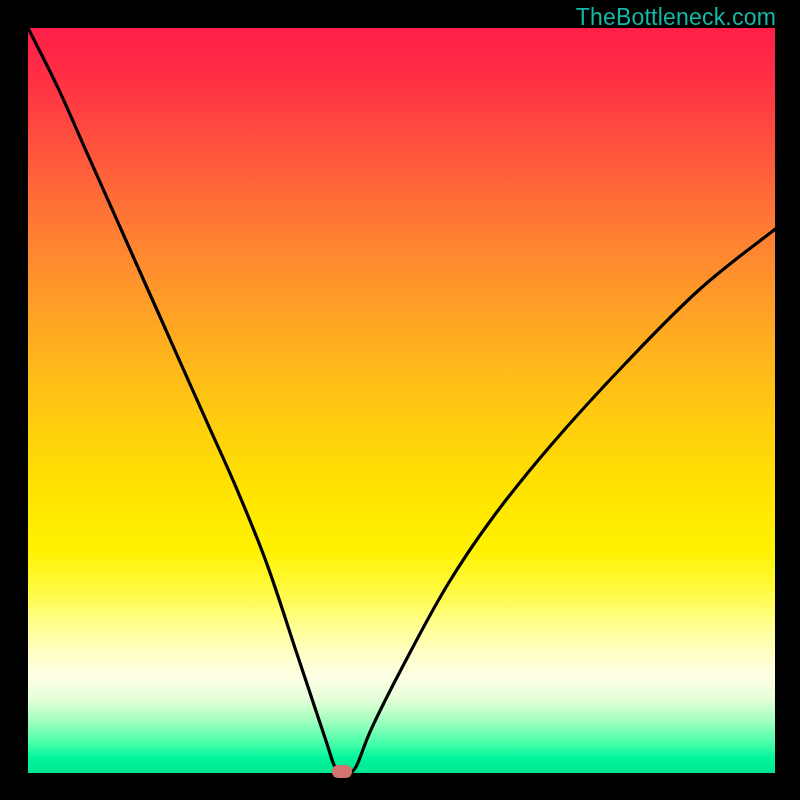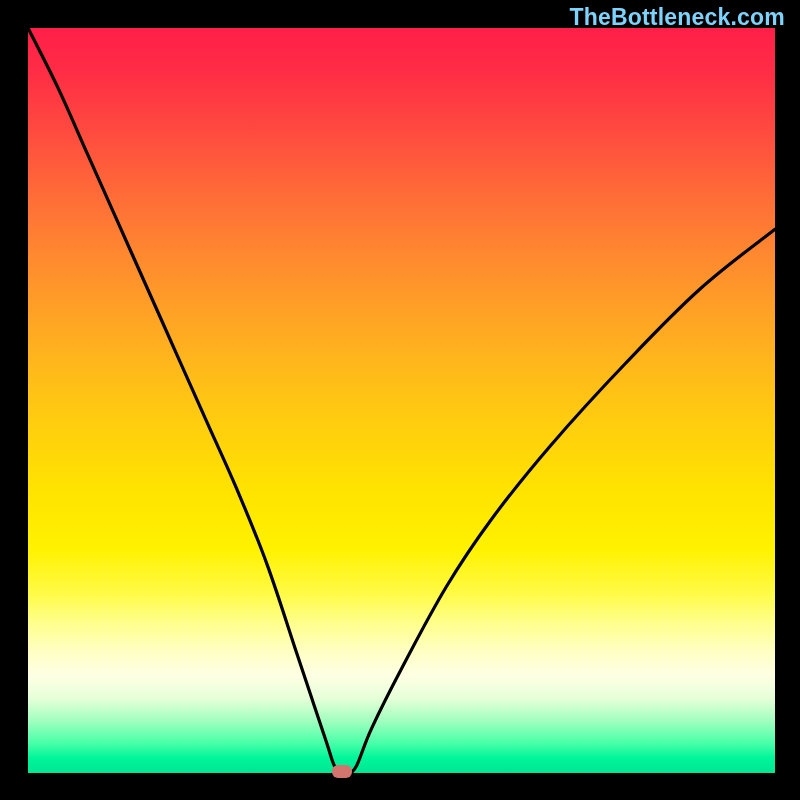--- a/index.html
+++ b/index.html
@@ -42,24 +42,24 @@
       #e6ffd8 90%,
       #a1ffbf 93%,
       #49ffa9 96%,
       #00f59a 98%,
       #00e693 100%
     );
   }
   .watermark {
     position: absolute;
     top: 4px;
-    right: 15px;
-    color: #7dd3fc;
+    right: 24px;
+    color: #14b8a6;
     font-size: 23px;
-    font-weight: 700;
+    font-weight: 400;
     letter-spacing: 0.2px;
   }
   svg.curve {
     position: absolute;
     left: 0;
     top: 0;
     width: 747px;
     height: 745px;
   }
   

